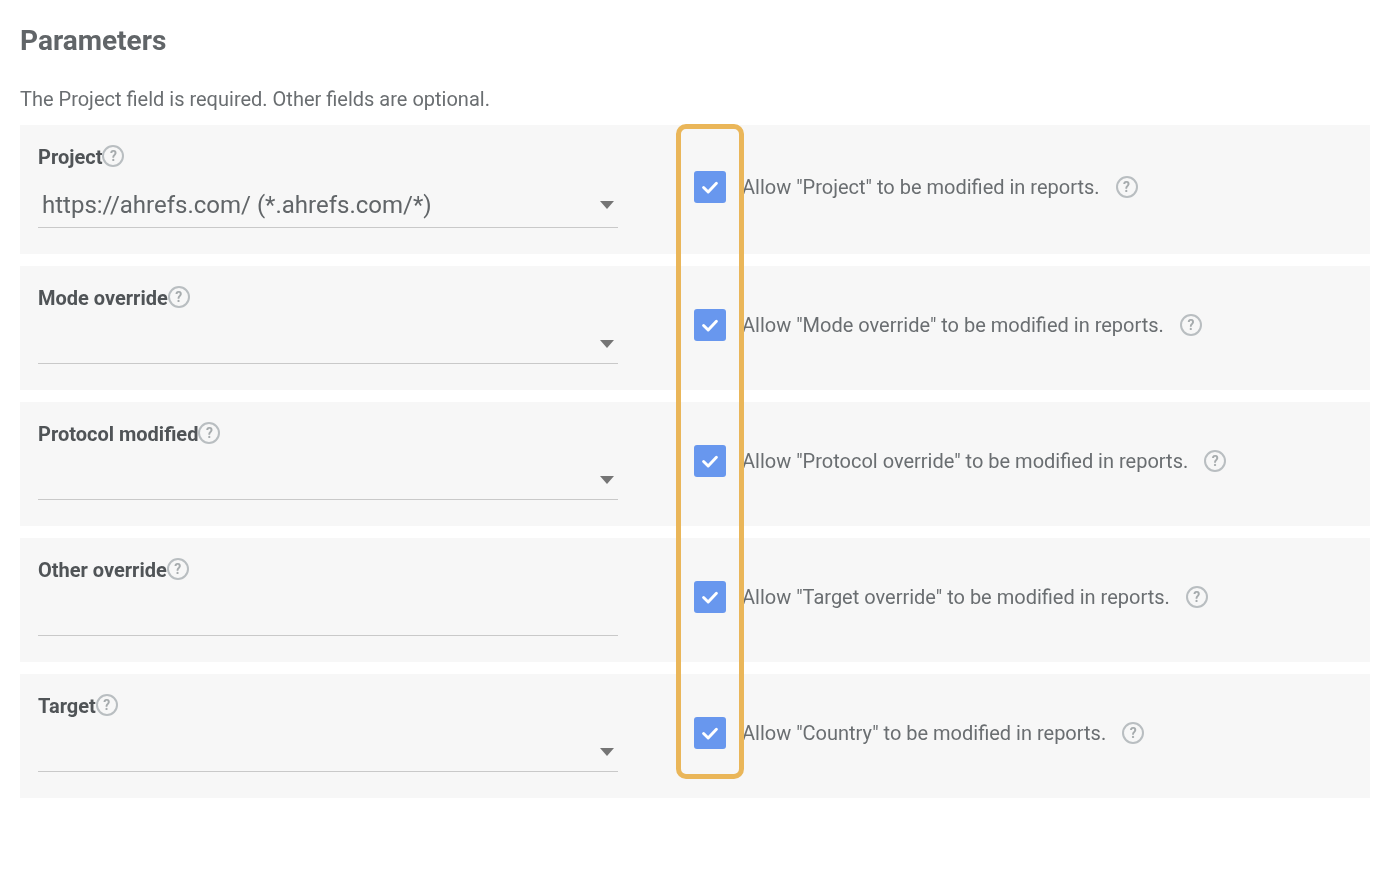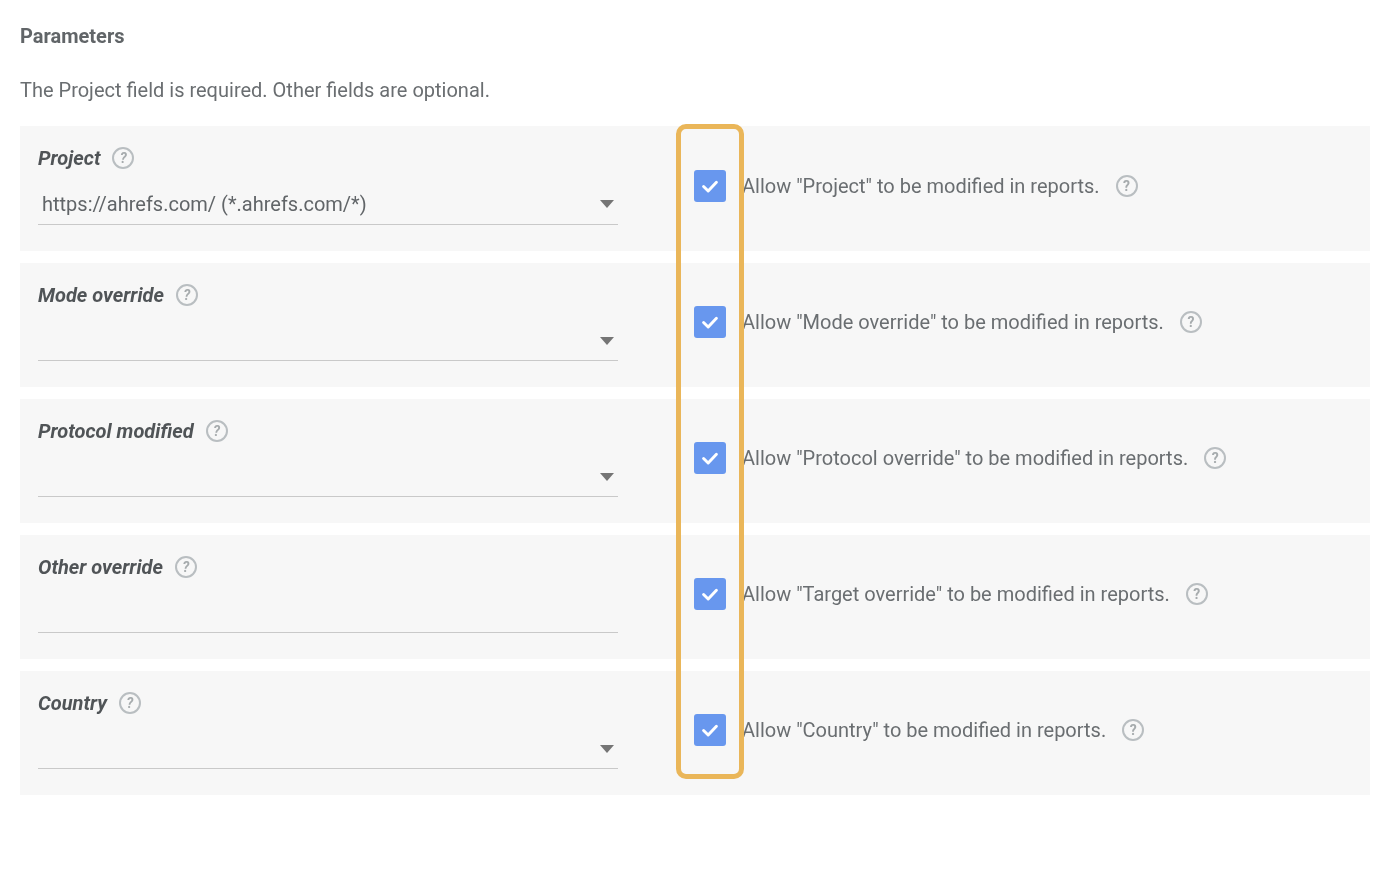--- a/index.html
+++ b/index.html
@@ -4,49 +4,47 @@
 <style>
   * { box-sizing: border-box; margin: 0; padding: 0; }
   body {
     font-family: Roboto, -apple-system, BlinkMacSystemFont, "Segoe UI", Arial, sans-serif;
     background: #fff;
     color: #3e4245;
     width: 1390px;
     padding: 24px 20px 20px 20px;
   }
   .section-title {
-    font-size: 20px;
+    font-size: 28px;
     font-weight: 700;
     color: #616568;
     margin-bottom: 30px;
   }
   .section-sub {
     font-size: 20px;
     color: #6a6e71;
-    margin-bottom: 24px;
+    margin-bottom: 14px;
   }
   .rows { display: flex; flex-direction: column; gap: 12px; }
   .param-row {
     background: #f7f7f7;
     padding: 20px 24px 26px 18px;
     display: flex;
     align-items: center;
   }
   .left-col {
     width: 620px;
     flex-shrink: 0;
     display: flex;
     flex-direction: column;
   }
   .label-line {
     display: flex;
-    align-items: center;
-    gap: 12px;
+    gap: 0;
     margin-bottom: 16px;
-    font-style: italic;
   }
   .param-label {
     font-size: 20px;
     font-weight: 700;
     color: #505457;
   }
   .help-icon {
     width: 22px; height: 22px;
     border: 2px solid #b9bec1;
     border-radius: 50%;
@@ -63,21 +61,21 @@
     width: 580px;
     border-bottom: 1px solid #c9c9c9;
     display: flex;
     align-items: center;
     justify-content: space-between;
     padding: 6px 4px 8px 4px;
     cursor: pointer;
     min-height: 38px;
   }
   .select-value {
-    font-size: 20px;
+    font-size: 24px;
     color: #616568;
   }
   .chevron-down {
     width: 0; height: 0;
     border-left: 7px solid transparent;
     border-right: 7px solid transparent;
     border-top: 8px solid #757575;
   }
   .text-field {
     width: 580px;
@@ -201,21 +199,21 @@
             <path fill="none" stroke="#fff" stroke-width="3.2" stroke-linecap="round" stroke-linejoin="round" d="M5 12.5l5 5L19 8"></path>
           </svg>
         </span>
         <span class="allow-text">Allow "Target override" to be modified in reports.</span>
         <span class="help-icon">?</span>
       </div>
     </div>
     <div class="param-row">
       <div class="left-col">
         <div class="label-line">
-          <span class="param-label">Country</span>
+          <span class="param-label">Target</span>
           <span class="help-icon">?</span>
         </div>
         <div class="select-field">
           <span class="select-value"></span>
           <span class="chevron-down"></span>
         </div>
       </div>
       <div class="right-col">
         <span class="checkbox">
           <svg viewBox="0 0 24 24">

